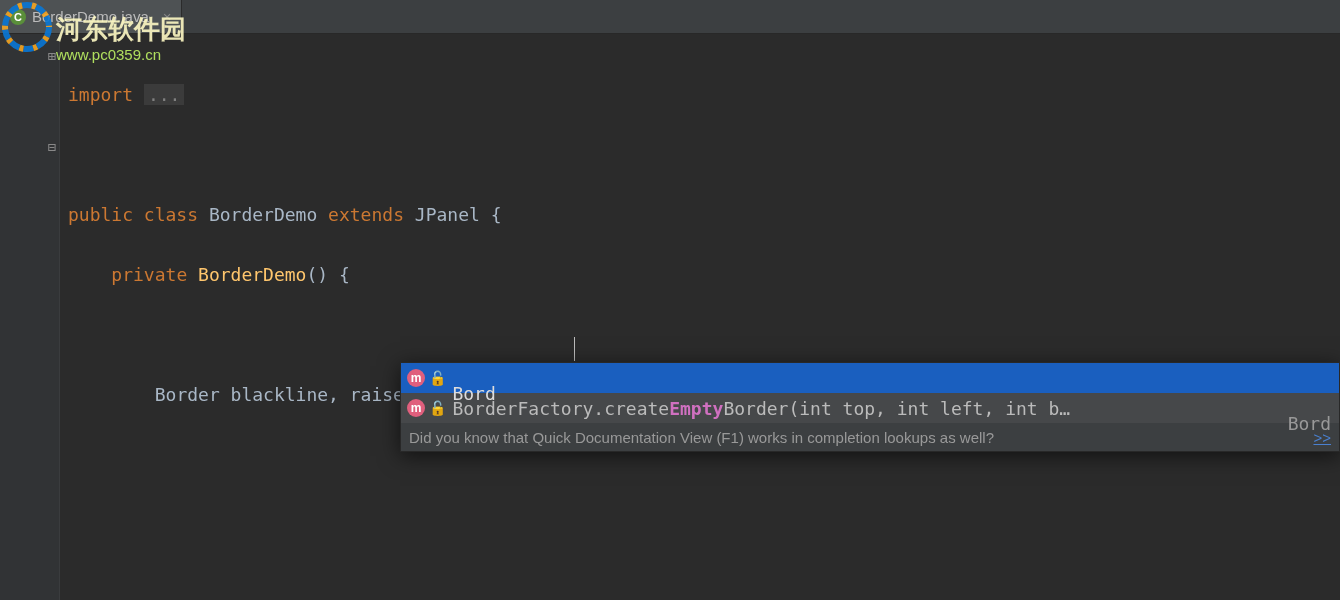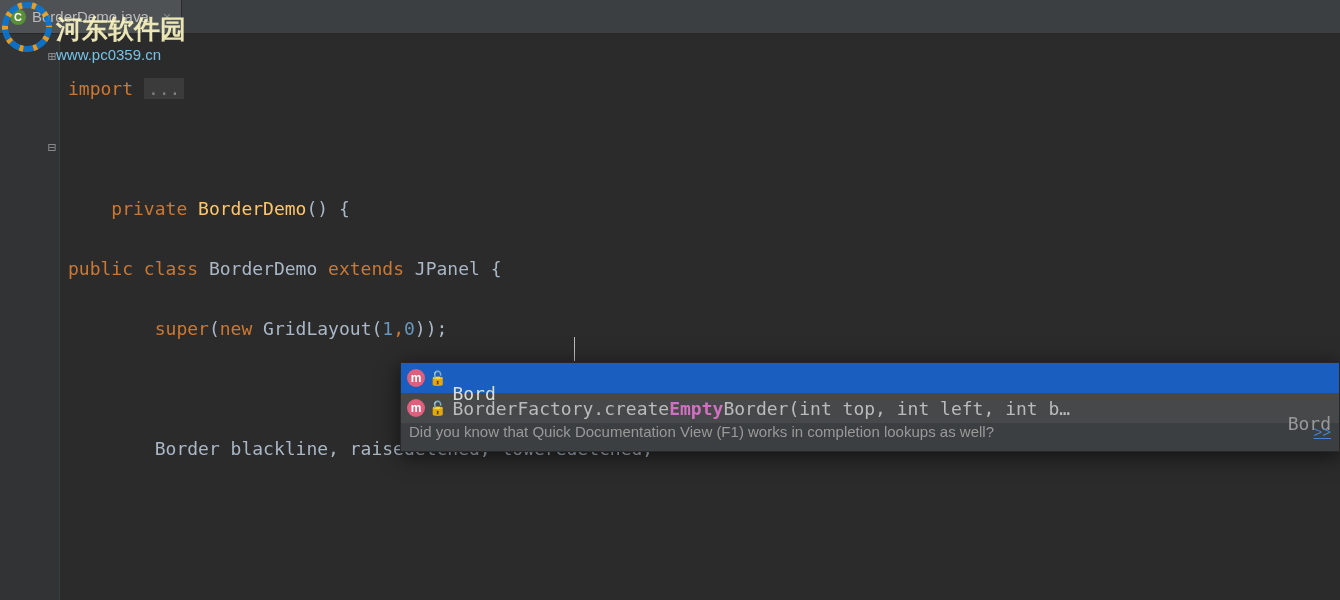--- a/index.html
+++ b/index.html
@@ -6,50 +6,50 @@
 body { width:1340px; height:600px; background:#2b2b2b; font-family:Menlo,Consolas,monospace; font-size:18px; color:#a9b7c6; overflow:hidden; position:relative; }
 
 .tabbar { height:34px; display:flex; background:#3c3f41; border-bottom:1px solid #282828; }
 .tab { display:flex; align-items:center; padding:0 10px; gap:6px; background:#515658; color:#bbbbbb; font-size:15px; font-family:Arial,sans-serif; border-right:1px solid #2b2b2b; }
 .tab.active { background:#4e5254; }
 .tab .cls { margin-left:8px; color:#888; cursor:pointer; }
 
 .editor { position:relative; display:flex; height:566px; }
 .gutter { width:60px; background:#313335; border-right:1px solid #3a3c3e; position:relative; }
 .gutter .fold { position:absolute; right:3px; color:#888; font-size:14px; cursor:pointer; }
-.code { flex:1; padding-top:10px; line-height:30px; white-space:pre; position:relative; }
+.code { flex:1; padding-top:16px; line-height:30px; white-space:pre; position:relative; }
 .codeline { padding-left:8px; }
 .caret { position:absolute; top:303px; left:514px; width:1px; height:24px; background:#bbbbbb; }
 
 
 .kw { color:#cc7832; }
 .cls { color:#a9b7c6; }
 .num { color:#6897bb; }
 .fn { color:#ffc66d; }
 .dim { color:#808080; }
 .pun { color:#cc7832; }
 
 
 .wm { position:absolute; top:0; left:0; z-index:10; opacity:.9; }
 .wm svg { position:absolute; top:0; left:0; }
 .wm-txt { position:absolute; top:12px; left:56px; font-family:'Microsoft YaHei',sans-serif; font-size:26px; color:#fef9c3; font-weight:bold; white-space:nowrap; }
-.wm-url { position:absolute; top:46px; left:56px; font-size:15px; color:#7dd3fc; font-family:Arial; }
+.wm-url { position:absolute; top:46px; left:56px; font-size:15px; color:#bef264; font-family:Arial; }
 
 
 .popup { position:absolute; top:362px; left:400px; width:940px; background:#46484a; box-shadow:0 4px 20px rgba(0,0,0,.6); border:1px solid #282828; font-family:Menlo,Consolas,monospace; font-size:18px; z-index:5; }
 .popup-row { display:flex; align-items:center; height:30px; padding:0 8px 0 6px; color:#bbbbbb; }
 .popup-row.sel { background:#1a5fbf; color:#ffffff; }
 .popup-row .micon { width:18px; height:18px; border-radius:50%; background:#e05f7d; color:#fff; font-size:12px; display:flex; align-items:center; justify-content:center; margin-right:4px; font-family:Arial; font-weight:bold; }
 .popup-row .lockicon { color:#5fa75f; font-size:14px; margin-right:6px; }
 .popup-row .main { flex:1; overflow:hidden; text-overflow:ellipsis; white-space:nowrap; }
 .popup-row .match { color:#d070c0; font-weight:bold; }
 .popup-row.sel .match { color:#ffc0ff; }
 .popup-row .ret { color:#999;margin-top:31px; }
 .popup-row.sel .ret { color:#ddd; }
-.tip { height:28px; padding:0 8px; display:flex; align-items:flex-start; background:#3c3f41; color:#999999; font-family:Arial,sans-serif; font-size:15px; }
+.tip { height:28px; padding:0 8px; display:flex; align-items:center; background:#3c3f41; color:#999999; font-family:Arial,sans-serif; font-size:15px; }
 .tip a { color:#4a80d0; margin-left:auto; text-decoration:underline; }
 </style>
 </head>
 <body>
 
 <div class="wm">
   <svg width="55" height="55" viewBox="0 0 55 55">
     <circle cx="27" cy="27" r="22" fill="none" stroke="#0a77d5" stroke-width="6" stroke-dasharray="10 4"></circle>
     <circle cx="27" cy="27" r="22" fill="none" stroke="#f5a623" stroke-width="6" stroke-dasharray="4 10" stroke-dashoffset="-10"></circle>
   </svg>
@@ -66,23 +66,22 @@
 </div>
 
 <div class="editor">
   <div class="gutter">
     <span class="fold" style="top:14px">⊞</span>
     <span class="fold" style="top:105px">⊟</span>
   </div>
   <div class="code">
 <div class="codeline"><span class="kw">import</span>&nbsp;<span class="dim" style="background:#3b3b3b;padding:0 4px">...</span></div>
 <div class="codeline">&nbsp;</div>
+<div class="codeline"><span class="kw">public class</span> <span>BorderDemo</span> <span class="kw">extends</span> <span>JPanel</span> <span>{</span></div>
 <div class="codeline">    <span class="kw">private</span> <span class="fn">BorderDemo</span><span>() {</span></div>
-<div class="codeline"><span class="kw">public class</span> <span>BorderDemo</span> <span class="kw">extends</span> <span>JPanel</span> <span>{</span></div>
-<div class="codeline">        <span class="kw">super</span><span>(</span><span class="kw">new</span> <span>GridLayout(</span><span class="num">1</span><span class="pun">,</span><span class="num">0</span><span>));</span></div>
 <div class="codeline">&nbsp;</div>
 <div class="codeline">        <span>Border blackline, raisedetched, loweredetched,</span></div>
 <div class="codeline">&nbsp;</div>
 
 
 
 
 
 
 

